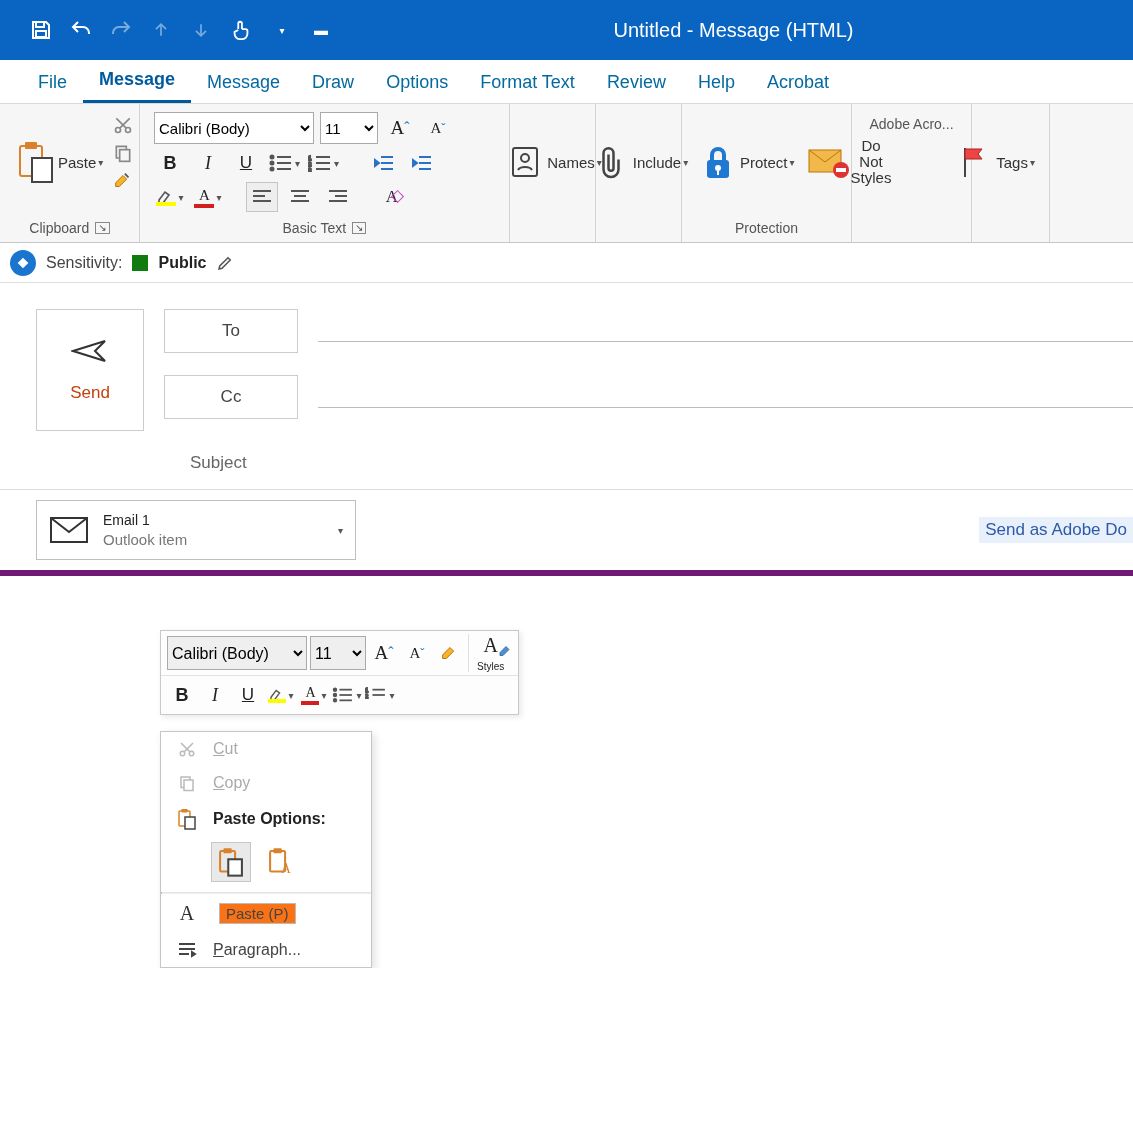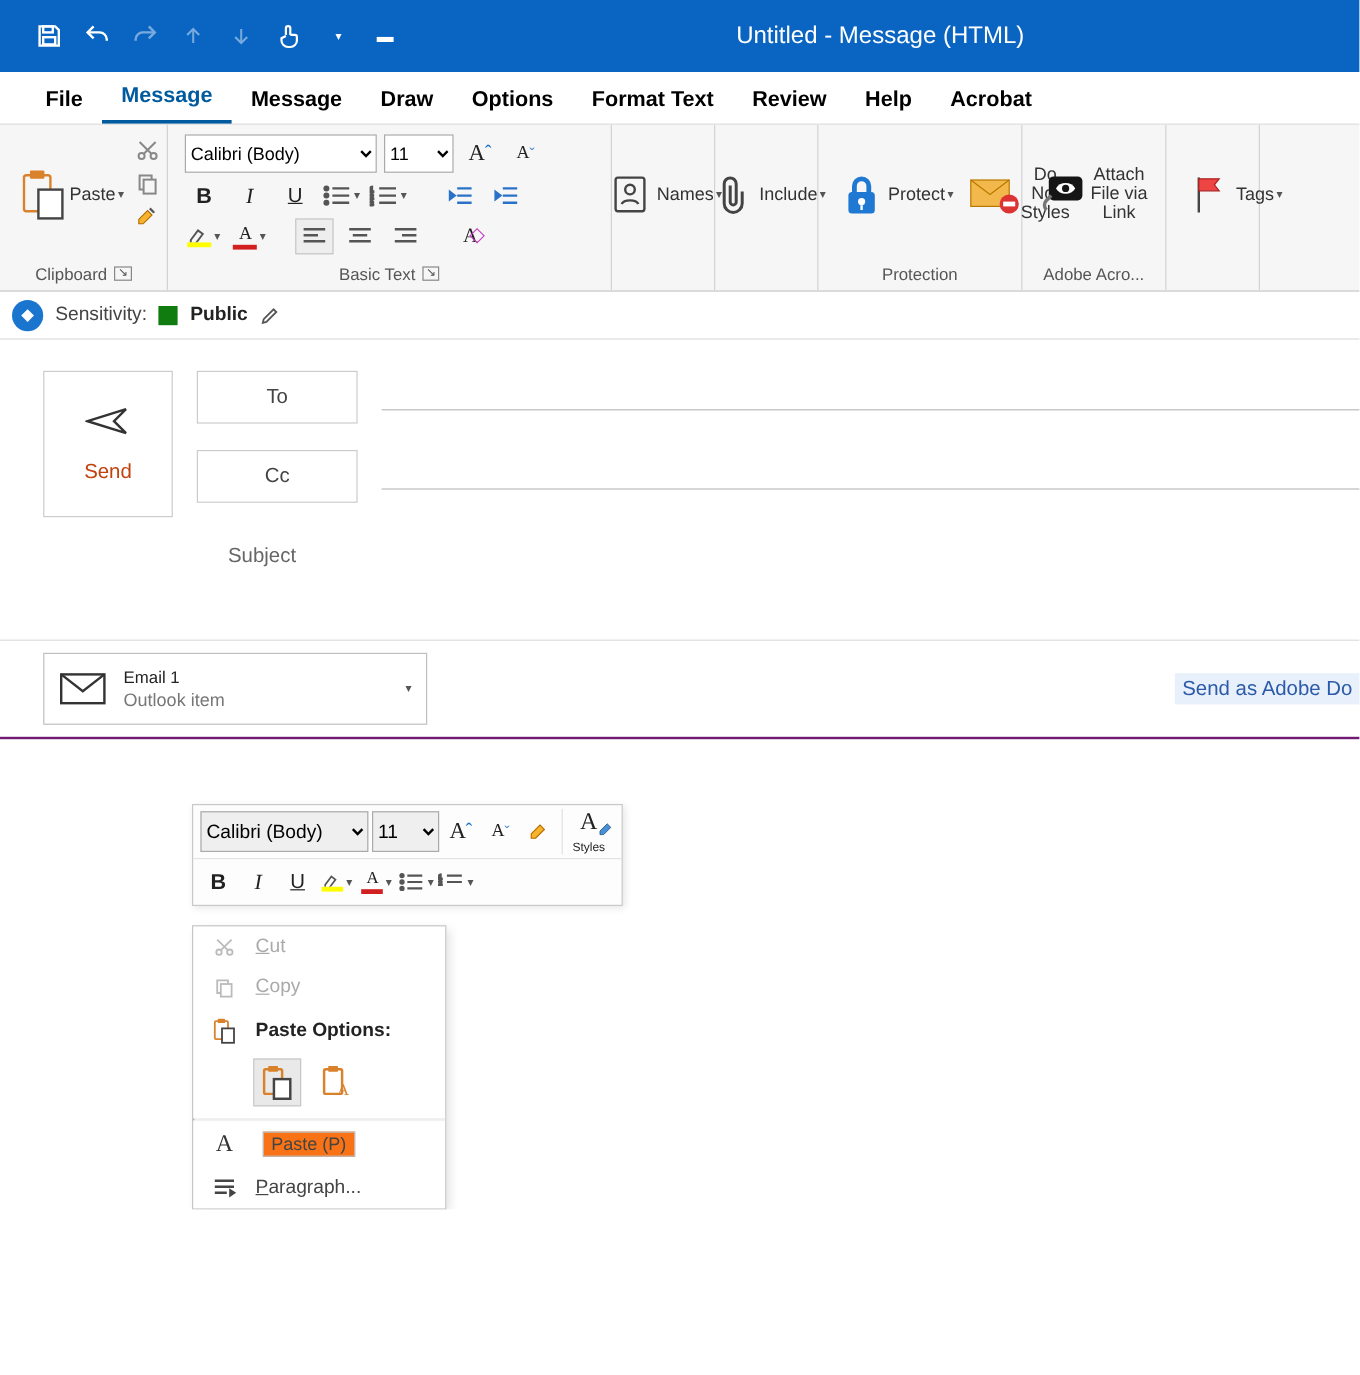--- a/index.html
+++ b/index.html
@@ -2,21 +2,21 @@
 <html><head>
 <meta charset="utf-8">
 <style>
   * { box-sizing: border-box; }
   body { margin:0; font-family:"Segoe UI",Arial,sans-serif; background:#fff; width:1133px; font-size:14px; color:#222;}
   .titlebar { height:60px; background:#0a65c2; display:flex; align-items:center; color:white;}
   .qat { display:flex; gap:14px; align-items:center; padding-left:28px;}
   .qat .ic { width:26px; height:26px; display:flex; align-items:center; justify-content:center; }
   .ttl { flex:1; text-align:center; font-size:20px;}
   .tabs { display:flex; height:44px; align-items:flex-end; padding-left:22px; border-bottom:1px solid #d9d9d9; background:#fff;}
-  .tab { padding:10px 16px 10px 16px; font-size:18px; color:#000000;font-weight:bold;}
+  .tab { padding:10px 16px 10px 16px; font-size:18px; color:#0369a1;}
   .tab.active { color:#005a9e; border-bottom:3px solid #005a9e; font-weight:600;}
   .ribbon { display:flex; background:#f6f6f6; border-bottom:1px solid #c7c7c7;}
   .group { border-right:1px solid #d3d3d3; padding:6px 8px 0 8px; display:flex; flex-direction:column; }
   .group-body { flex:1; display:flex;}
   .group-label { text-align:center; font-size:14px; color:#555; height:28px; display:flex; align-items:center; justify-content:center; gap:6px;}
   .dlaunch { font-size:10px; border:1px solid #888; padding:0 2px; line-height:10px; cursor:pointer;}
   .btn-lg { display:flex; flex-direction:row; align-items:center; padding:2px 6px; font-size:15px; color:#333;}
   .btn-lg .icn { width:44px; height:44px; display:flex; align-items:center; justify-content:center;}
   .side-col { display:flex; flex-direction:column; gap:6px; padding:4px 2px;}
   .side-col .mini { width:24px; height:22px; display:flex; align-items:center;justify-content:center;}
@@ -36,21 +36,21 @@
   .sens .tag { width:26px; height:26px; background:#1a75cf; border-radius:50%; display:flex;align-items:center;justify-content:center;}
   .sens .sq { width:16px; height:16px; background:#107c10;}
   
   .compose { display:flex; padding:26px 0 0 36px; gap:20px;}
   .sendbox { width:108px; height:122px; border:1px solid #ccc; display:flex; flex-direction:column; align-items:center; justify-content:center; gap:18px; font-size:17px; color:#c2410c;}
   .addrcol { flex:1; display:flex; flex-direction:column; gap:22px;}
   .addrrow { display:flex; gap:20px; align-items:center;}
   .pill { width:134px; height:44px; border:1px solid #ccc; display:flex; align-items:center; justify-content:center; font-size:17px; color:#444;}
   .subj { display:flex; gap:20px; padding:22px 0 16px 190px; font-size:17px; color:#666;}
   
-  .attrow { border-top:1px solid #ddd; border-bottom:2px solid #701a75; padding:10px 0 10px 36px; display:flex; align-items:center;margin-top:44px;}
+  .attrow { border-top:1px solid #ddd; border-bottom:6px solid #701a75; padding:10px 0 10px 36px; display:flex; align-items:center;}
   .attbox { width:320px; height:60px; border:1px solid #bfbfbf; display:flex; align-items:center; padding:0 12px; gap:14px;}
   .attlink { margin-left:auto; background:#e7f0fb; color:#2d5aa8; font-size:17px; padding:3px 6px;}
   
   .floater { position:relative; margin:54px 0 0 160px;}
   .minitb { display:inline-block; border:1px solid #c9c9c9; background:#fdfdfd; box-shadow:2px 2px 6px rgba(0,0,0,.1);}
   .minitb .row { display:flex; align-items:center; padding:3px 6px; gap:3px;}
   .minitb .row + .row { border-top:1px solid #e3e3e3;}
   .minisel { font-size:16px; height:34px; border:1px solid #aaa;}
   .minifn { width:140px;}
   .minifs { width:56px;}
@@ -333,40 +333,27 @@
         </span>
         <span style="text-align:center;line-height:16px">Do Not Styles</span>
       </div>
     </div>
     <div class="group-label">
         <span>Protection</span>
       </div>
   </div>
 
   <div class="group" style="width:120px">
-    <div class="group-body" style="justify-content:center">
-      <div class="btn-lg">
-        <span class="icn">
-          <svg width="42" height="34" viewBox="0 0 42 34">
-              <rect x="8" y="2" width="28" height="20" rx="4" fill="#151515"></rect>
-              <path d="M14 12c3-6 13-6 16 0-3 6-13 6-16 0z" fill="#fff"></path>
-              <circle cx="22" cy="12" r="3" fill="#151515"></circle>
-              <path d="M6 30a6 6 0 010-8l4-4" fill="none" stroke="#777" stroke-width="3"></path>
-            </svg>
-        </span>
-        <span style="text-align:center;line-height:16px">Attach File via Link</span>
-      </div>
-    </div>
     <div class="group-label">
         <span>Adobe Acro...</span>
       </div>
   </div>
 
   <div class="group" style="width:78px">
-    <div class="group-body" style="justify-content:flex-start">
+    <div class="group-body" style="justify-content:flex-end">
       <div class="btn-lg">
         <span class="icn">
           <svg width="30" height="34" viewBox="0 0 30 34">
               <line x1="6" y1="3" x2="6" y2="32" stroke="#444" stroke-width="2"></line>
               <path d="M6 4h17l-4 5 4 5H6z" fill="#e44" stroke="#a22"></path>
             </svg>
         </span>
         <span>Tags</span>
         <span class="dd">▾</span>
       </div>

